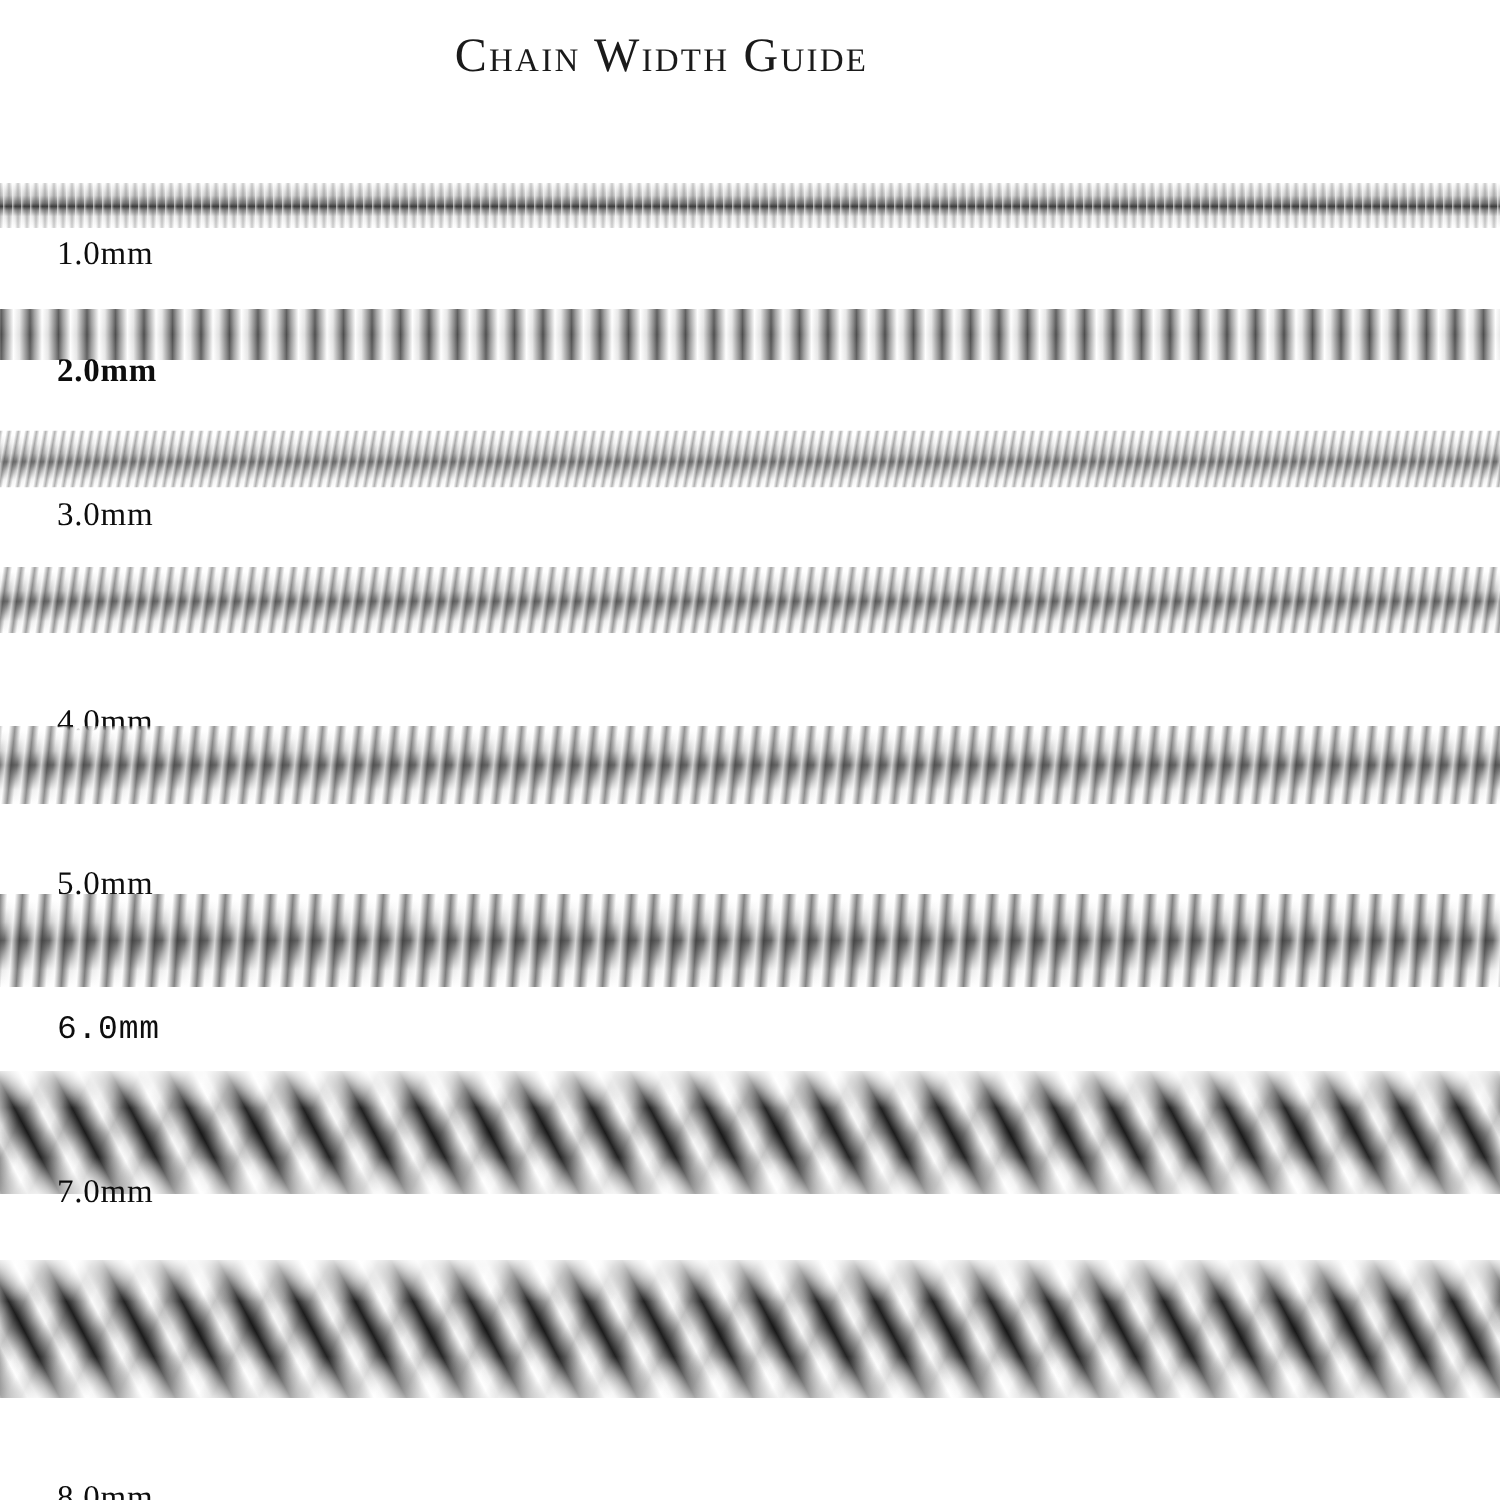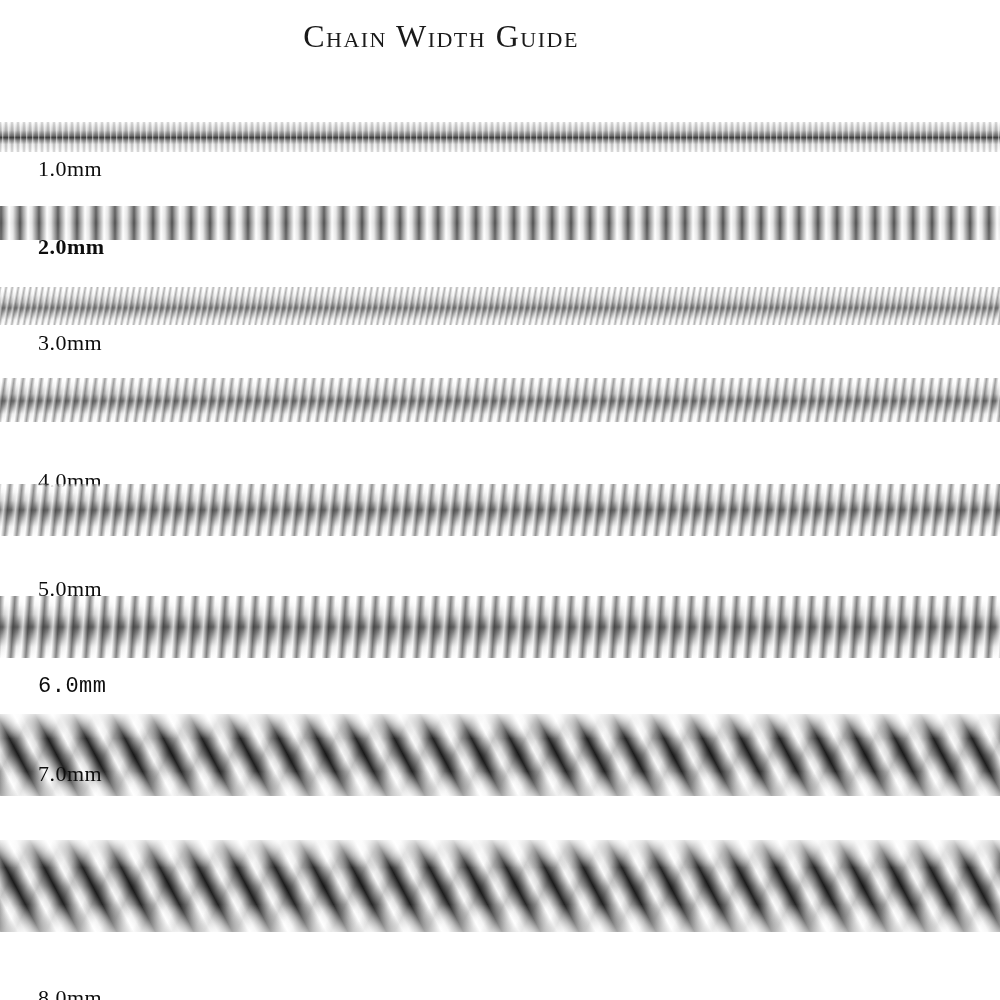--- a/index.html
+++ b/index.html
@@ -291,21 +291,21 @@
   <div class="chain-label" style="top:674px;font-family:Liberation Mono, monospace;">6.0mm</div>
 </div>
 
 <div class="chain-row rope">
   <div class="chain-strip" style="top:714px;height:82px;">
     <div class="band"></div>
     <div class="twistA"></div>
     <div class="twistB"></div>
     <div class="gloss"></div>
   </div>
-  <div class="chain-label" style="top:761px;">7.0mm</div>
+  <div class="chain-label" style="top:781px;">7.0mm</div>
 </div>
 
 <div class="chain-row rope">
   <div class="chain-strip" style="top:840px;height:92px;">
     <div class="band"></div>
     <div class="twistA"></div>
     <div class="twistB"></div>
     <div class="gloss"></div>
   </div>
   <div class="chain-label" style="top:985px;">8.0mm</div>

